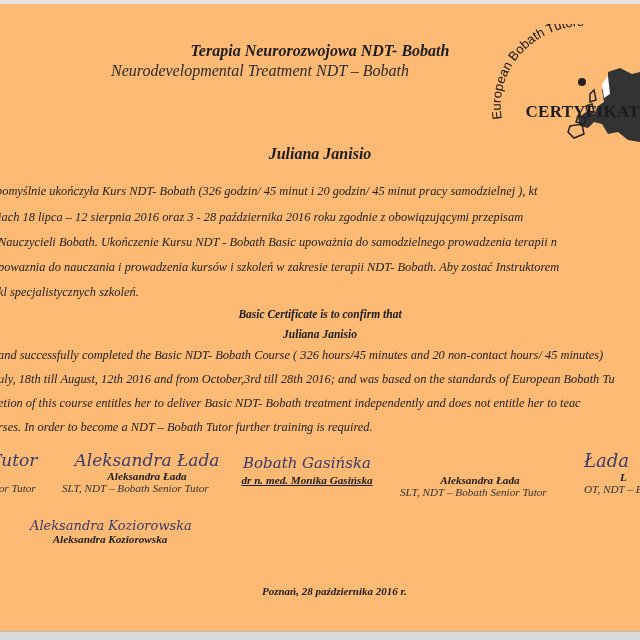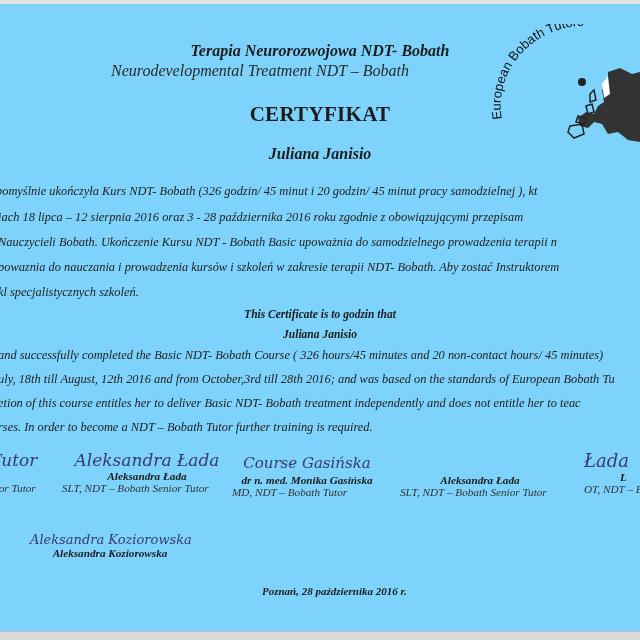--- a/index.html
+++ b/index.html
@@ -1,24 +1,24 @@
 <!DOCTYPE html>
 <html><head>
 <meta charset="utf-8">
 <style>
   html, body { margin:0; padding:0; }
   body { width:640px; height:640px; overflow:hidden; background:#fbfbfb; position:relative;
          font-family:"Liberation Serif", "DejaVu Serif", serif; color:#1c1c1c; }
-  .page { position:absolute; left:0; top:4px; width:640px; height:628px; background:#7dd3fc; }
+  .page { position:absolute; left:0; top:4px; width:640px; height:628px; background:#fdba74; }
   .topline { position:absolute; left:0; top:0; width:640px; height:4px; background:#e4e4e4; }
   .bottombar { position:absolute; left:0; bottom:0; width:640px; height:8px; background:#d9d9d9; border-top:1px solid #bbb; }
   .abs { position:absolute; white-space:nowrap; }
   .h1 { top:38px; left:0; width:640px; text-align:center; font-size:16px; font-weight:bold; font-style:italic; padding-right:0; }
   .h2 { top:58px; left:0; width:520px; text-align:center; font-size:16px; font-style:italic; color:#2a2a2a; }
-  .cert { top:98px; left:0; width:640px; text-align:center; font-size:21px; font-weight:bold; letter-spacing:0.3px; }
+  .cert { top:98px; left:0; width:640px; text-align:right; font-size:17px; font-weight:bold; letter-spacing:0.3px; }
   .name { top:141px; left:0; width:640px; text-align:center; font-size:16px; font-weight:bold; font-style:italic; }
   .para { font-size:12.4px; font-style:italic; color:#222; }
   .en-head { top:304px; left:0; width:640px; text-align:center; font-size:11.5px; font-weight:bold; font-style:italic; }
   .en-name { top:324px; left:0; width:640px; text-align:center; font-size:11.5px; font-weight:bold; font-style:italic; }
   .sig-name { font-size:11.2px; font-weight:bold; font-style:italic; text-align:center; }
   .sig-role { font-size:11.2px; font-style:italic; color:#333; }
   .signature { font-family:"DejaVu Serif", serif; font-style:italic; color:#3a3a6a; font-size:17px; }
   .place { top:581px; left:262px; font-size:11px; font-weight:bold; font-style:italic; }
   .logo { position:absolute; left:490px; top:20px; width:150px; height:120px; }
 </style>
@@ -49,55 +49,54 @@
 
   <div class="abs cert">CERTYFIKAT</div>
   <div class="abs name">Juliana Janisio</div>
 
   <div class="abs para" style="top:180px; left:-4px;">pomyślnie ukończyła Kurs NDT- Bobath  (326 godzin/ 45 minut i 20 godzin/ 45 minut pracy samodzielnej ), kt</div>
   <div class="abs para" style="top:206px; left:-2px;">iach   18 lipca – 12 sierpnia 2016 oraz 3 - 28 października 2016 roku zgodnie z obowiązującymi przepisam</div>
   <div class="abs para" style="top:231px; left:-2px;">Nauczycieli Bobath. Ukończenie Kursu NDT - Bobath Basic upoważnia do samodzielnego prowadzenia terapii n</div>
   <div class="abs para" style="top:256px; left:-2px;">powaznia do nauczania i prowadzenia kursów i szkoleń w zakresie terapii NDT- Bobath. Aby zostać Instruktorem</div>
   <div class="abs para" style="top:281px; left:-2px;">kl specjalistycznych szkoleń.</div>
 
-  <div class="abs en-head">This Certificate is to godzin that</div>
+  <div class="abs en-head">Basic Certificate is to confirm that</div>
   <div class="abs en-name">Juliana Janisio</div>
   <div class="abs para" style="top:344px; left:-2px;">and successfully completed the Basic NDT- Bobath Course ( 326 hours/45 minutes and 20 non-contact hours/ 45 minutes)</div>
   <div class="abs para" style="top:368px; left:-2px;">uly, 18th till August, 12th 2016 and from October,3rd till 28th 2016; and was based on the standards of European Bobath Tu</div>
   <div class="abs para" style="top:392px; left:-2px;">etion of this course entitles her to deliver Basic NDT- Bobath treatment independently and does not entitle her to teac</div>
   <div class="abs para" style="top:416px; left:-2px;">rses. In order to become a NDT – Bobath Tutor further training is required.</div>
 
   <div class="abs" style="top:446px; left:-10px; width:60px;">
     <div class="signature">Tutor</div>
     <div class="sig-role" style="margin-top:12px; text-align:left;">nior Tutor</div>
   </div>
 
   <div class="abs" style="top:446px; left:62px; width:170px;">
     <div class="signature" style="text-align:center;">Aleksandra Łada</div>
     <div class="sig-name">Aleksandra Łada</div>
     <div class="sig-role">SLT, NDT – Bobath Senior Tutor</div>
   </div>
 
   <div class="abs" style="top:450px; left:232px; width:150px;">
-    <div class="signature" style="text-align:center; font-size:15px;">Course Gasińska</div>
-    <div class="sig-name" style="margin-top:2px;">dr n. med. Monika Gasińska</div>
-    <div class="sig-role">MD, NDT – Bobath Tutor</div>
+    <div class="signature" style="text-align:center; font-size:15px;">Bobath Gasińska</div>
+    <div class="sig-name" style="margin-top:2px;text-decoration:underline;">dr n. med. Monika Gasińska</div>
   </div>
 
   <div class="abs" style="top:470px; left:400px; width:160px;">
     <div class="sig-name">Aleksandra Łada</div>
     <div class="sig-role">SLT, NDT – Bobath Senior Tutor</div>
   </div>
 
   <div class="abs" style="top:446px; left:584px; width:100px;">
     <div class="signature" style="font-size:18px;">Łada</div>
     <div class="sig-name" style="text-align:left; padding-left:36px;">L</div>
     <div class="sig-role" style="text-align:left;">OT, NDT – B</div>
   </div>
 
-  <div class="abs" style="top:528px; left:30px; width:160px;">
+  <div class="abs" style="top:514px; left:30px; width:160px;">
     <div class="signature" style="font-size:13px; text-align:center;">Aleksandra Koziorowska</div>
     <div class="sig-name">Aleksandra Koziorowska</div>
   </div>
 
   <div class="abs place">Poznań, 28 października 2016 r.</div>
 </div>
 <div class="bottombar"></div>
 
 </body></html>

